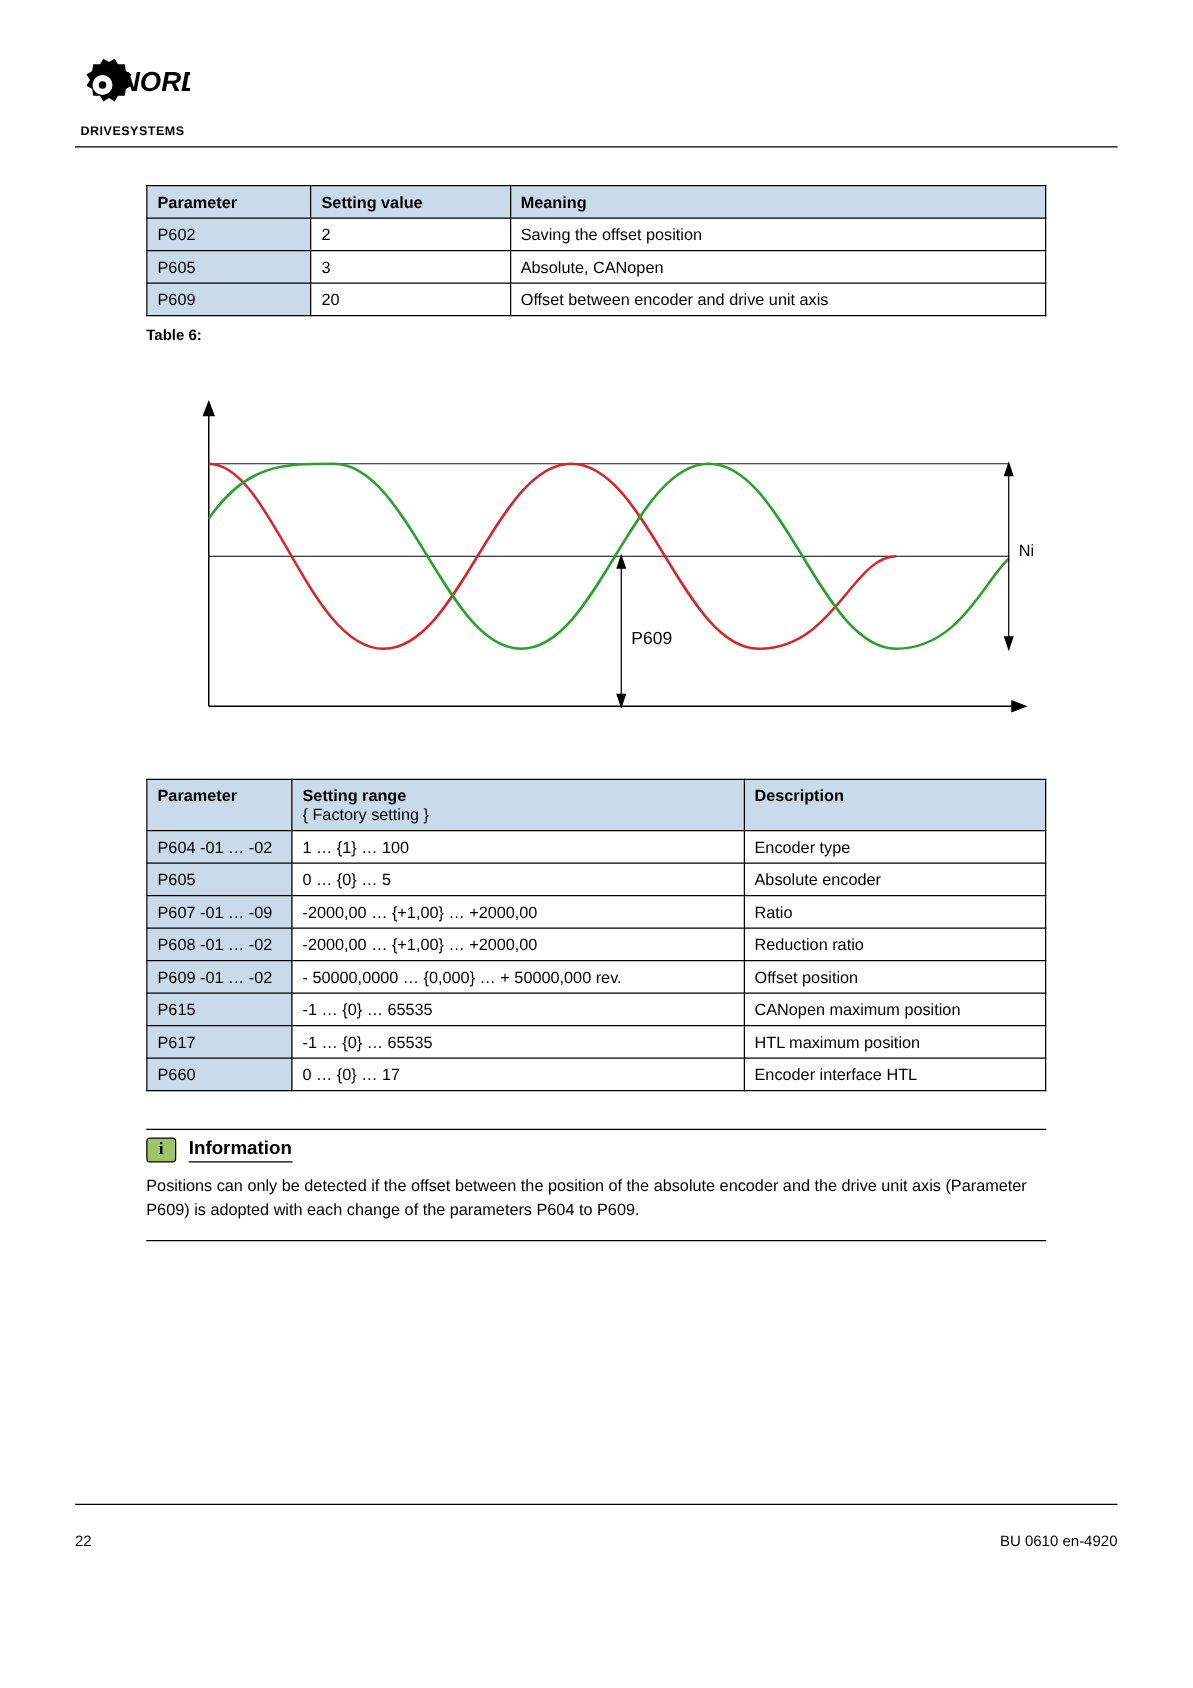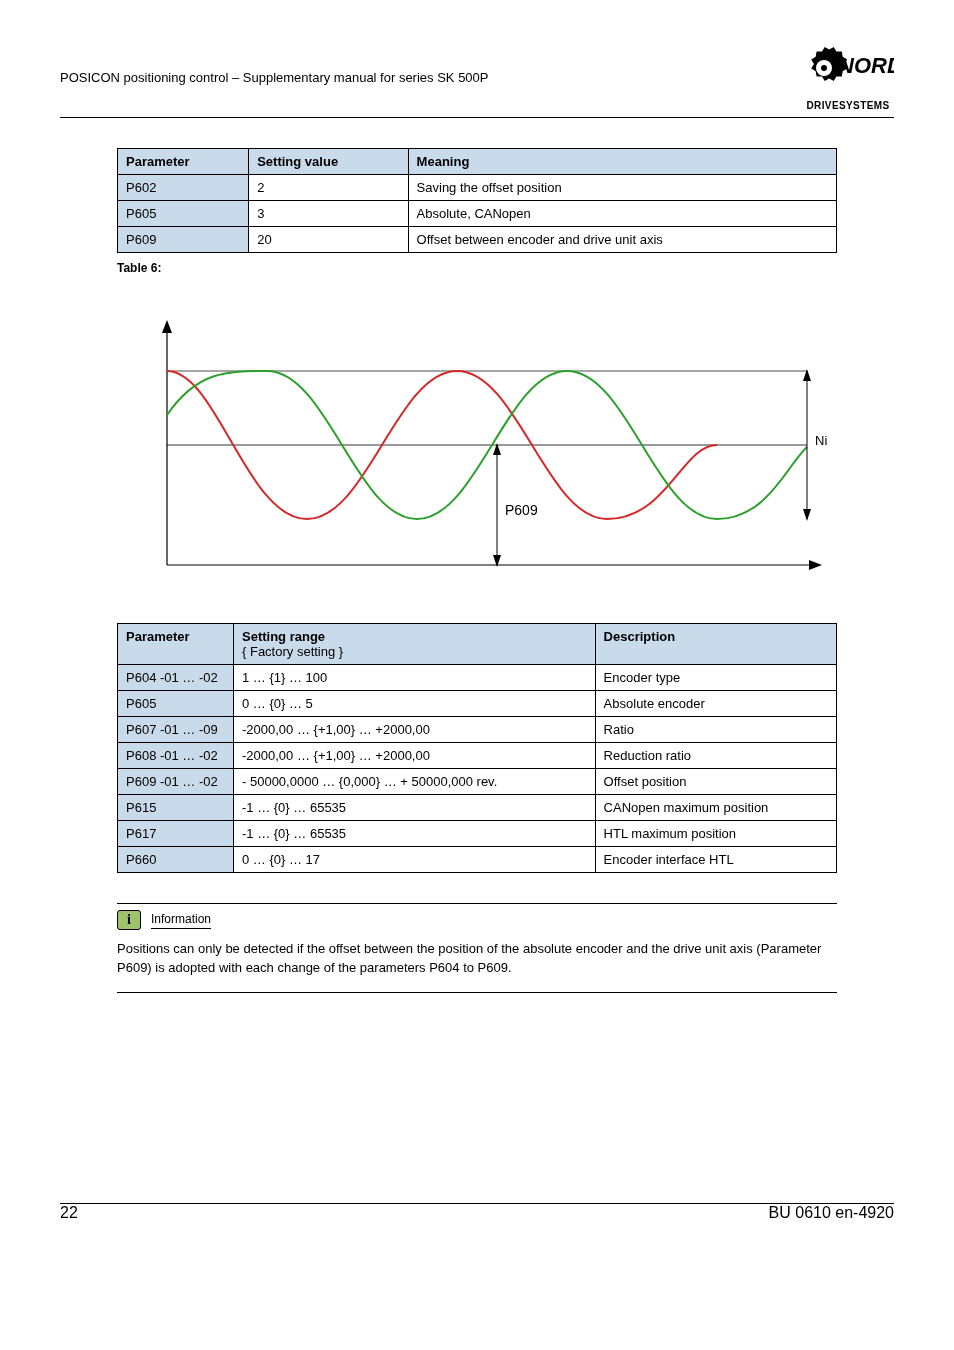--- a/index.html
+++ b/index.html
@@ -76,38 +76,37 @@
   .info-icon {
     width: 24px; height: 20px;
     border: 1px solid #000;
     border-radius: 3px;
     background: #9fc36a;
     display: flex; align-items: center; justify-content: center;
     font-family: Georgia, serif;
     font-weight: bold;
     font-size: 14px;
   }
-  .info-title { font-weight: normal; font-size: 12px; }
+  .info-title { font-weight: bold; font-size: 15px; }
   .info-underline { border-bottom: 1px solid #000; padding-bottom: 2px; }
   .info-body { margin-top: 10px; font-size: 13px; line-height: 1.45; }
 
   .footer {
     display: flex;
     justify-content: space-between;
     border-top: 1px solid #000;
-    padding-top: 0;
+    padding-top: 22px;
     margin-top: 210px;
-    font-size: 16px;
+    font-size: 12px;
   }
 </style>
 </head>
 <body>
 
 <div class="header-row">
-  <div class="doc-title">POSICON positioning control – Supplementary manual for series SK 500P</div>
   <div class="logo-block">
     <svg width="92" height="60" viewBox="0 0 92 60">
       <g fill="#000">
         <path d="M20 6 l3 -5 l5 3 l5 -3 l3 5 l6 0 l1 6 l5 3 l-3 5 l3 5 l-5 3 l-1 6 l-6 0 l-3 5 l-5 -3 l-5 3 l-3 -5 l-6 0 l-1 -6 l-5 -3 l3 -5 l-3 -5 l5 -3 l1 -6 z" transform="translate(2,6) scale(0.9)"></path>
         <circle cx="22" cy="28" r="8" fill="#fff"></circle>
         <circle cx="22" cy="28" r="3" fill="#000"></circle>
       </g>
       <text x="36" y="33" font-family="Arial Black, Arial" font-weight="900" font-style="italic" font-size="22" fill="#000">NORD</text>
     </svg>
     <div class="logo-sub">DRIVESYSTEMS</div>

